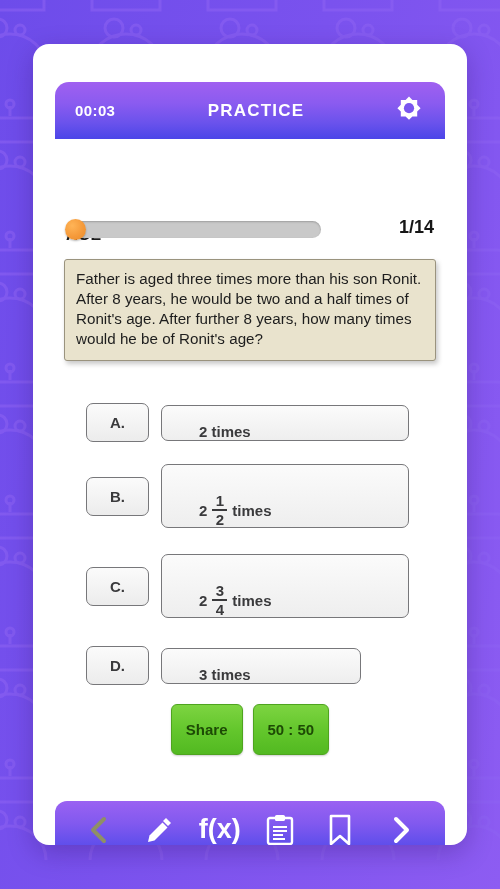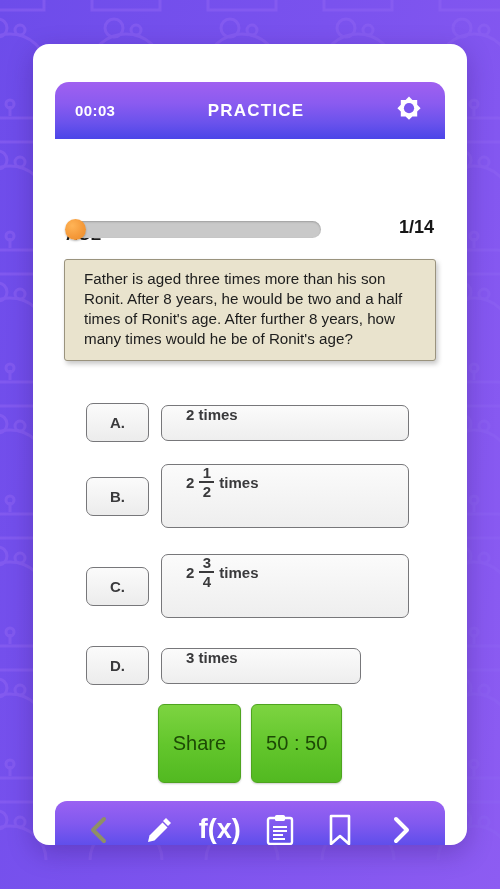--- a/index.html
+++ b/index.html
@@ -57,49 +57,49 @@
     position:absolute;right:33px;top:173px;
     font-size:18px;font-weight:bold;color:#161616;
   }
   
   #qbox{
     position:absolute;left:31px;top:215px;width:372px;
     background:#e9e3cd;border:1px solid #9a937e;border-radius:3px;
     padding:9px 11px 11px 11px;box-sizing:border-box;
     box-shadow:2px 3px 5px rgba(0,0,0,.22);
   }
-  #qtext{font-size:15.2px;line-height:20px;color:#1d1d1d;margin-left:8px;}
+  #qtext{font-size:15.2px;line-height:20px;color:#1d1d1d;}
   
   .opt{position:absolute;left:53px;display:flex;align-items:center;}
   .optletter{
     width:63px;box-sizing:border-box;
     border:1px solid #77777a;border-radius:7px;
     background:linear-gradient(180deg,#fbfbfb 0%,#ececec 100%);
     text-align:center;font-size:15px;font-weight:bold;color:#3a3a3c;
     padding:10px 0;
   }
   .optbody{
     margin-left:12px;box-sizing:border-box;
     border:1px solid #77777a;border-radius:7px;
     background:linear-gradient(180deg,#fbfbfb 0%,#eeeeee 100%);
     font-size:15px;font-weight:bold;color:#3a3a3c;
-    display:flex;align-items:flex-start;padding-left:24px;
+    display:flex;align-items:flex-end;padding-left:37px;
   }
   .frac{display:inline-flex;align-items:center;gap:5px;}
   .fracstack{display:inline-flex;flex-direction:column;align-items:center;line-height:1;}
   .fracstack .num{font-size:15px;font-weight:bold;padding-bottom:1px;}
   .fracstack .bar{width:15px;height:2px;background:#3a3a3c;}
   .fracstack .den{font-size:15px;font-weight:bold;padding-top:1px;}
   
   #greens{position:absolute;left:0;right:0;top:660px;display:flex;justify-content:center;gap:10px;}
   .gbtn{
     background:linear-gradient(180deg,#7dd441 0%,#63c62c 52%,#52b921 100%);
     border:1px solid #4ea41f;border-radius:6px;
-    color:#1d4a05;font-weight:normal;font-size:20px;
-    padding:27px 14px;box-shadow:0 1px 2px rgba(0,0,0,.2);
+    color:#1d4a05;font-weight:bold;font-size:15px;
+    padding:16px 14px;box-shadow:0 1px 2px rgba(0,0,0,.2);
   }
   
   #toolbar{
     position:absolute;left:22px;top:757px;width:390px;height:57px;
     border-radius:12px;
     background:linear-gradient(180deg,#9a62f2 0%,#8159ef 40%,#6450ec 72%,#4a46e9 100%);
     display:flex;align-items:center;justify-content:space-around;padding:0 14px;
     box-sizing:border-box;
   }
   .tbicon{display:flex;align-items:center;justify-content:center;width:44px;height:44px;}

